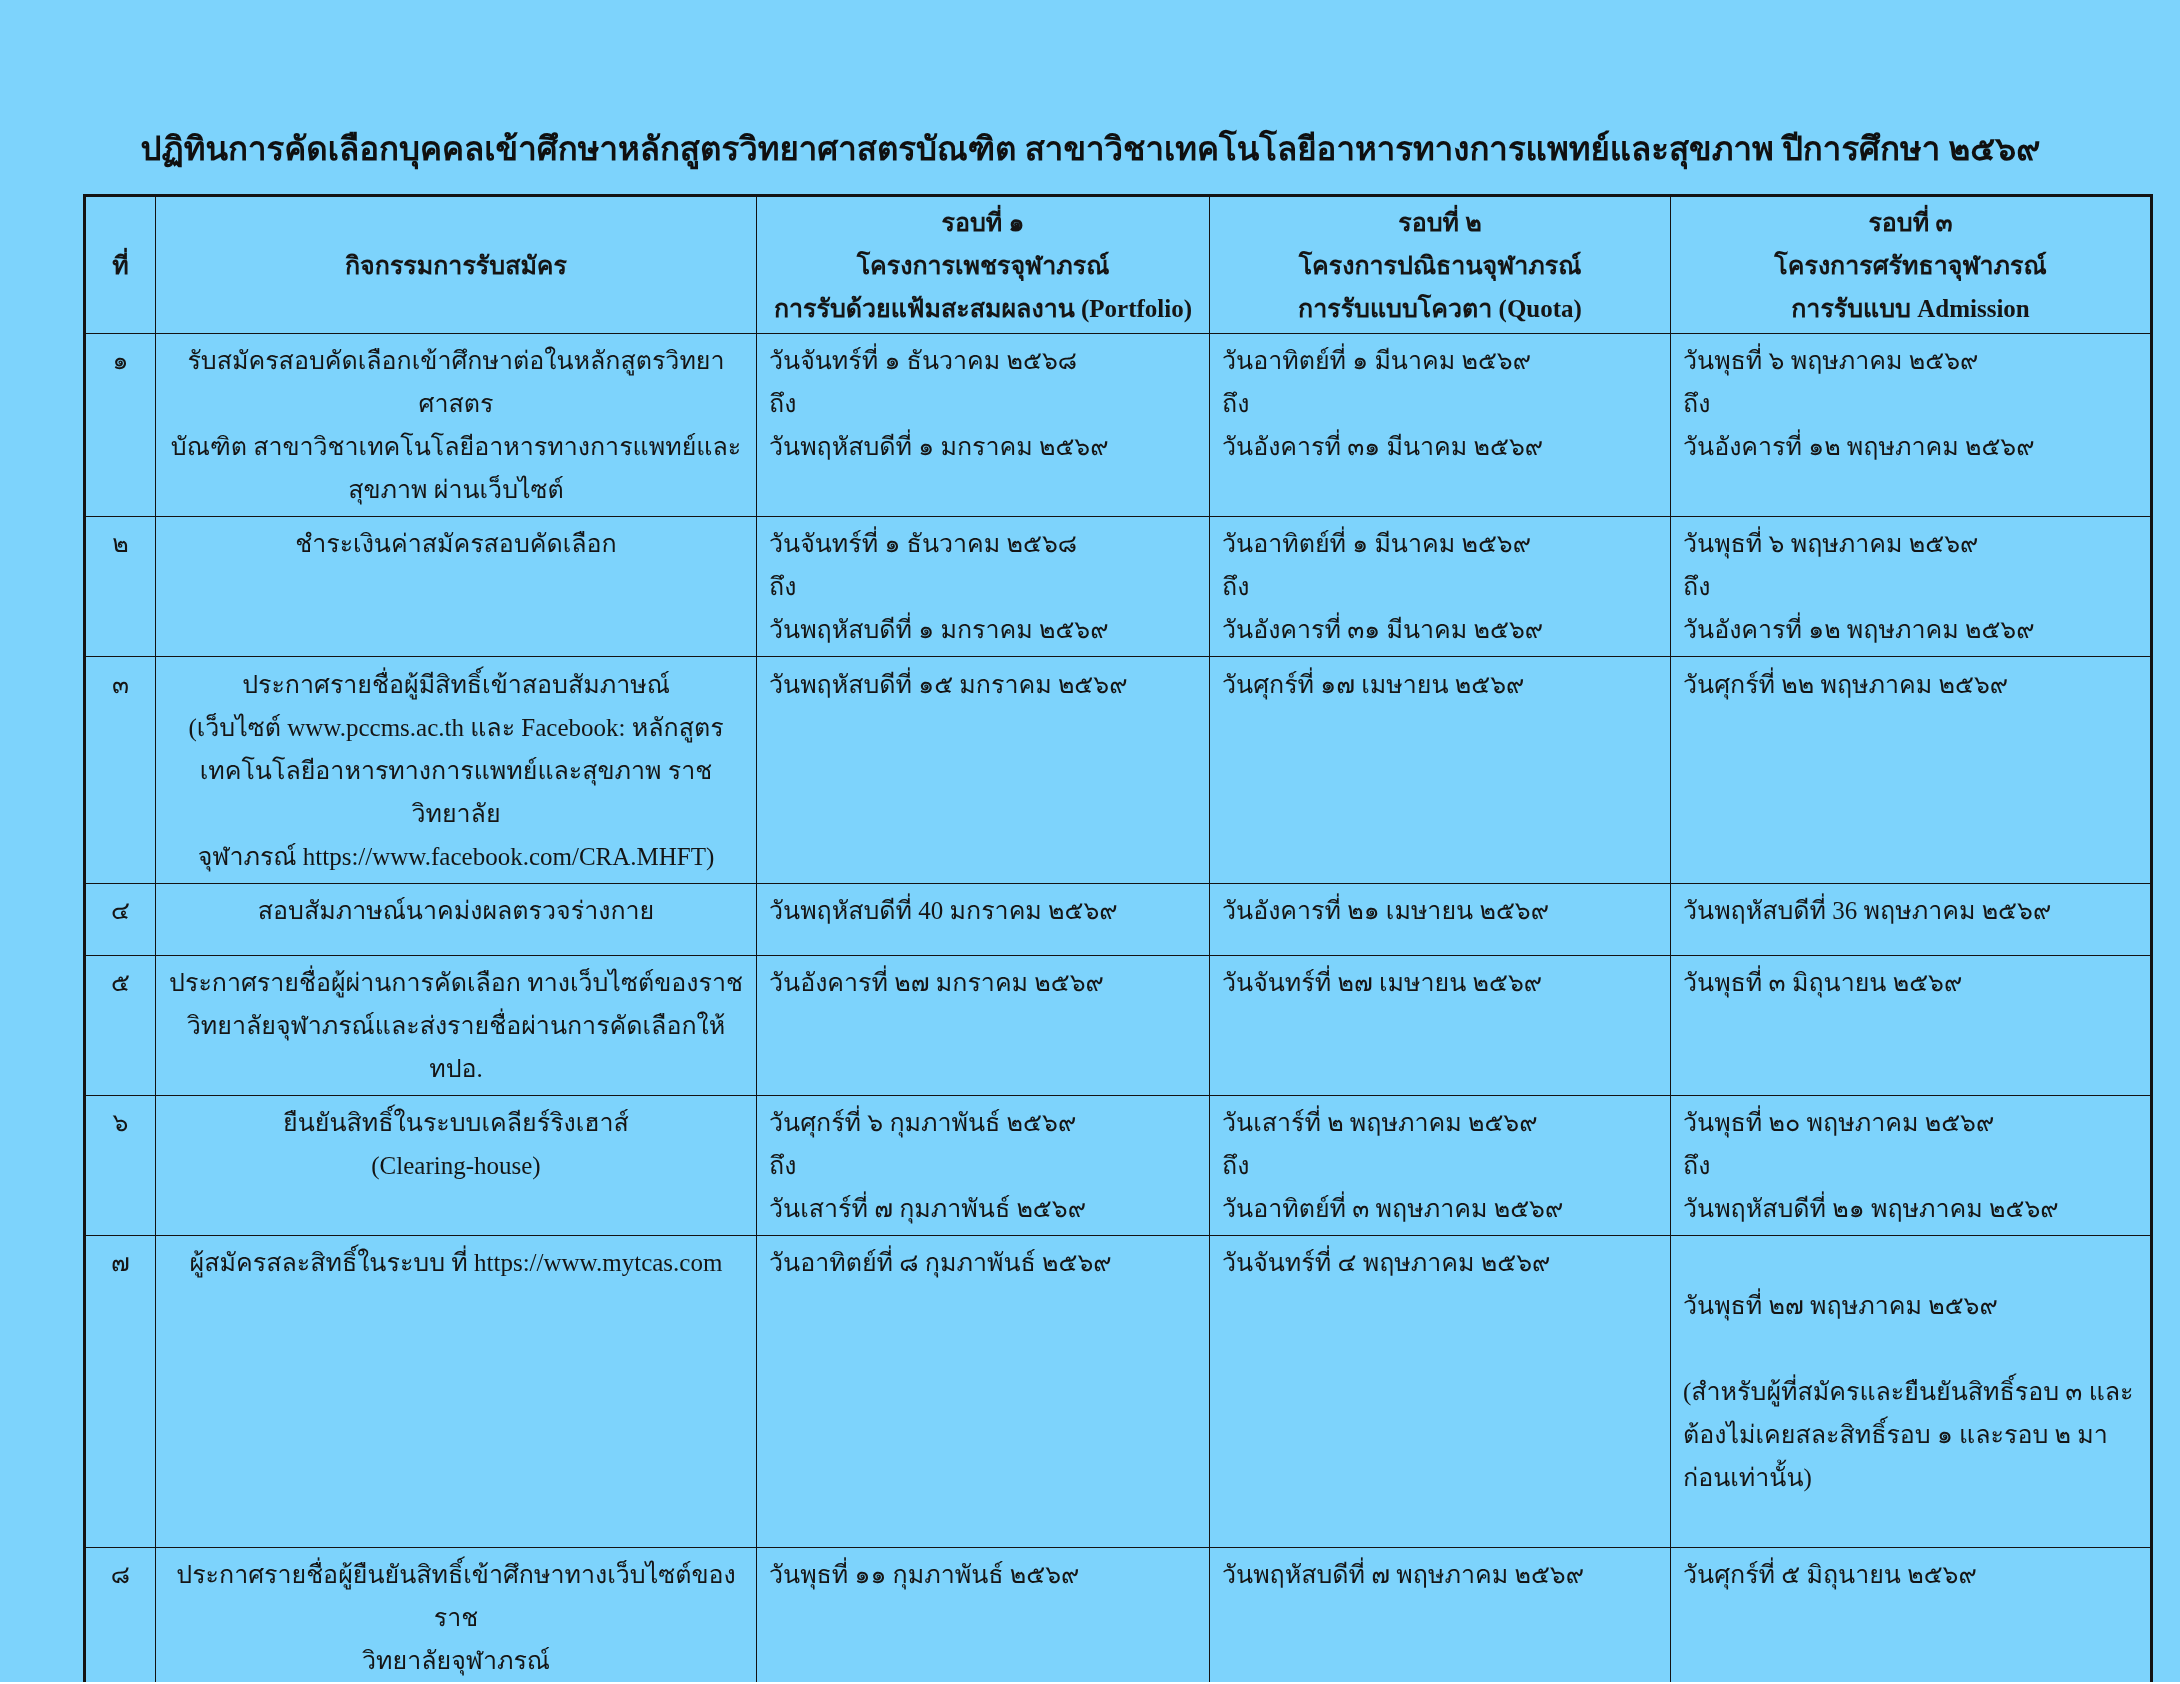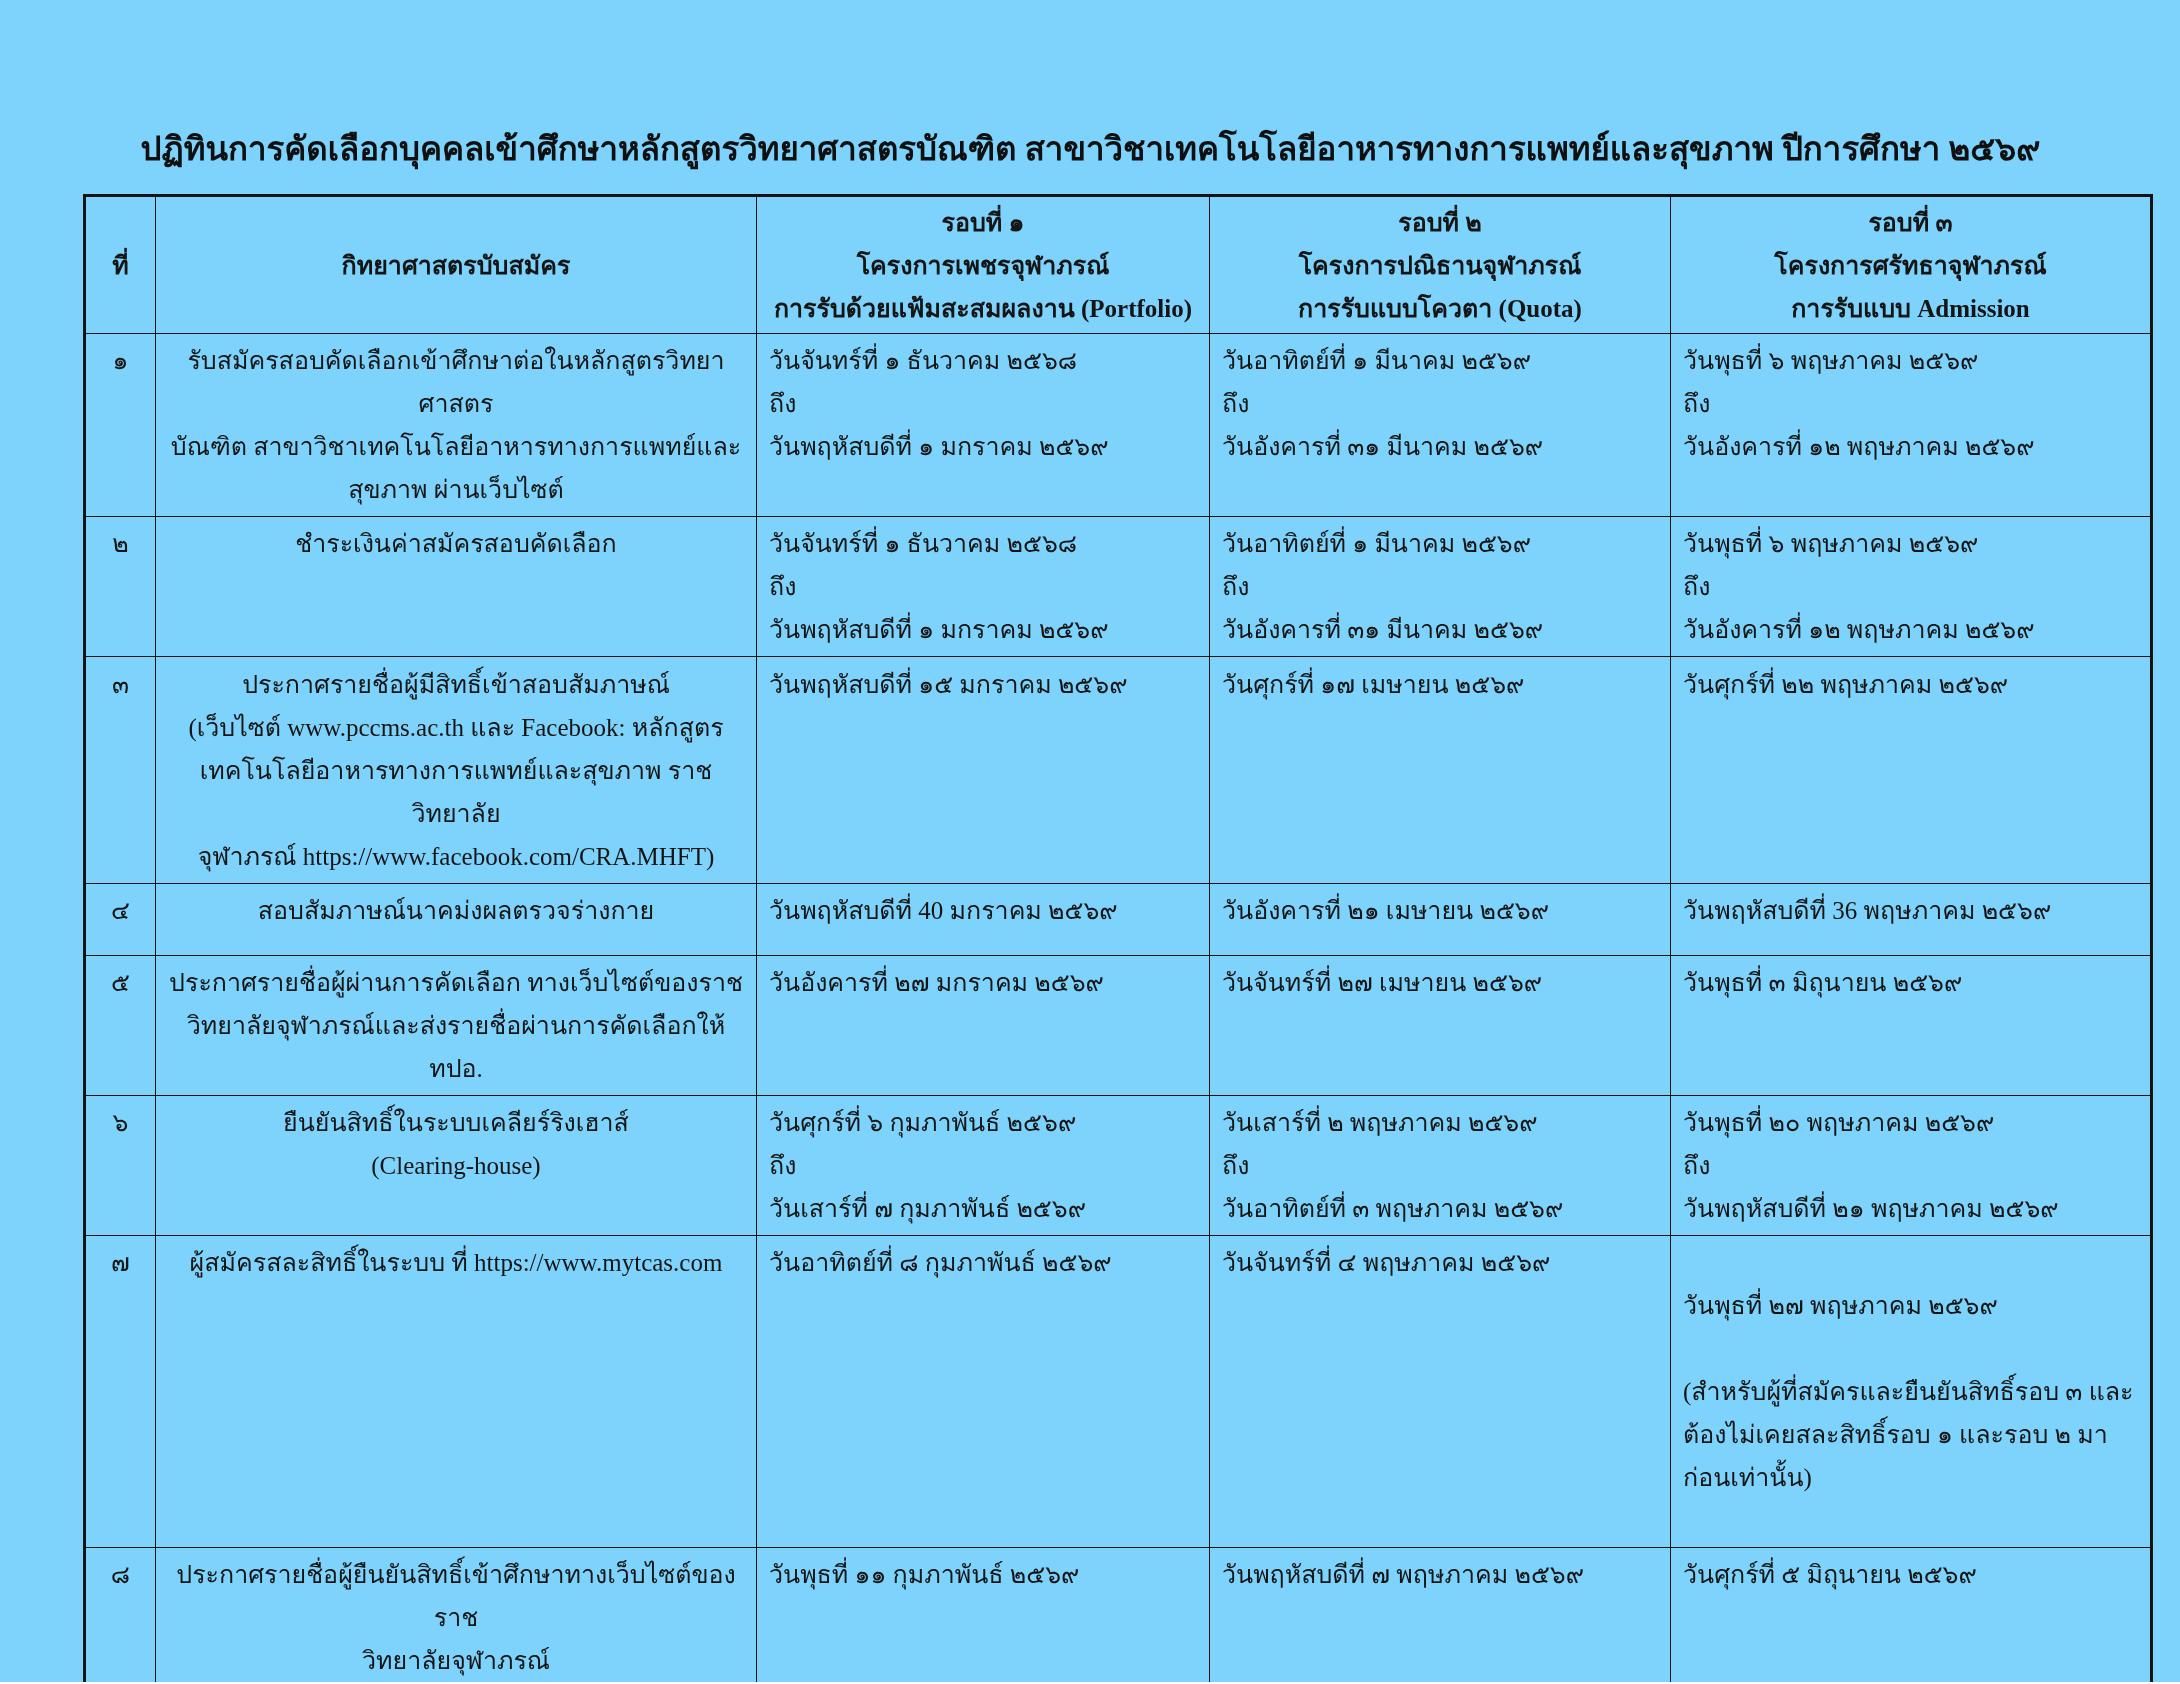--- a/index.html
+++ b/index.html
@@ -91,21 +91,21 @@
       <col style="width:71px">
       <col style="width:601px">
       <col style="width:453px">
       <col style="width:461px">
       <col style="width:481px">
     </colgroup>
 
     <tbody>
         <tr class="h-hdr">
       <th>ที่</th>
-      <th>กิทยาศาสตรบับสมัคร</th>
+      <th>กิจกรรมการรับสมัคร</th>
       <th>รอบที่ ๑
 โครงการเพชรจุฬาภรณ์
 การรับด้วยแฟ้มสะสมผลงาน (Portfolio)</th>
       <th>รอบที่ ๒
 โครงการปณิธานจุฬาภรณ์
 การรับแบบโควตา (Quota)</th>
       <th>รอบที่ ๓
 โครงการศรัทธาจุฬาภรณ์
 การรับแบบ Admission</th>
     </tr>

